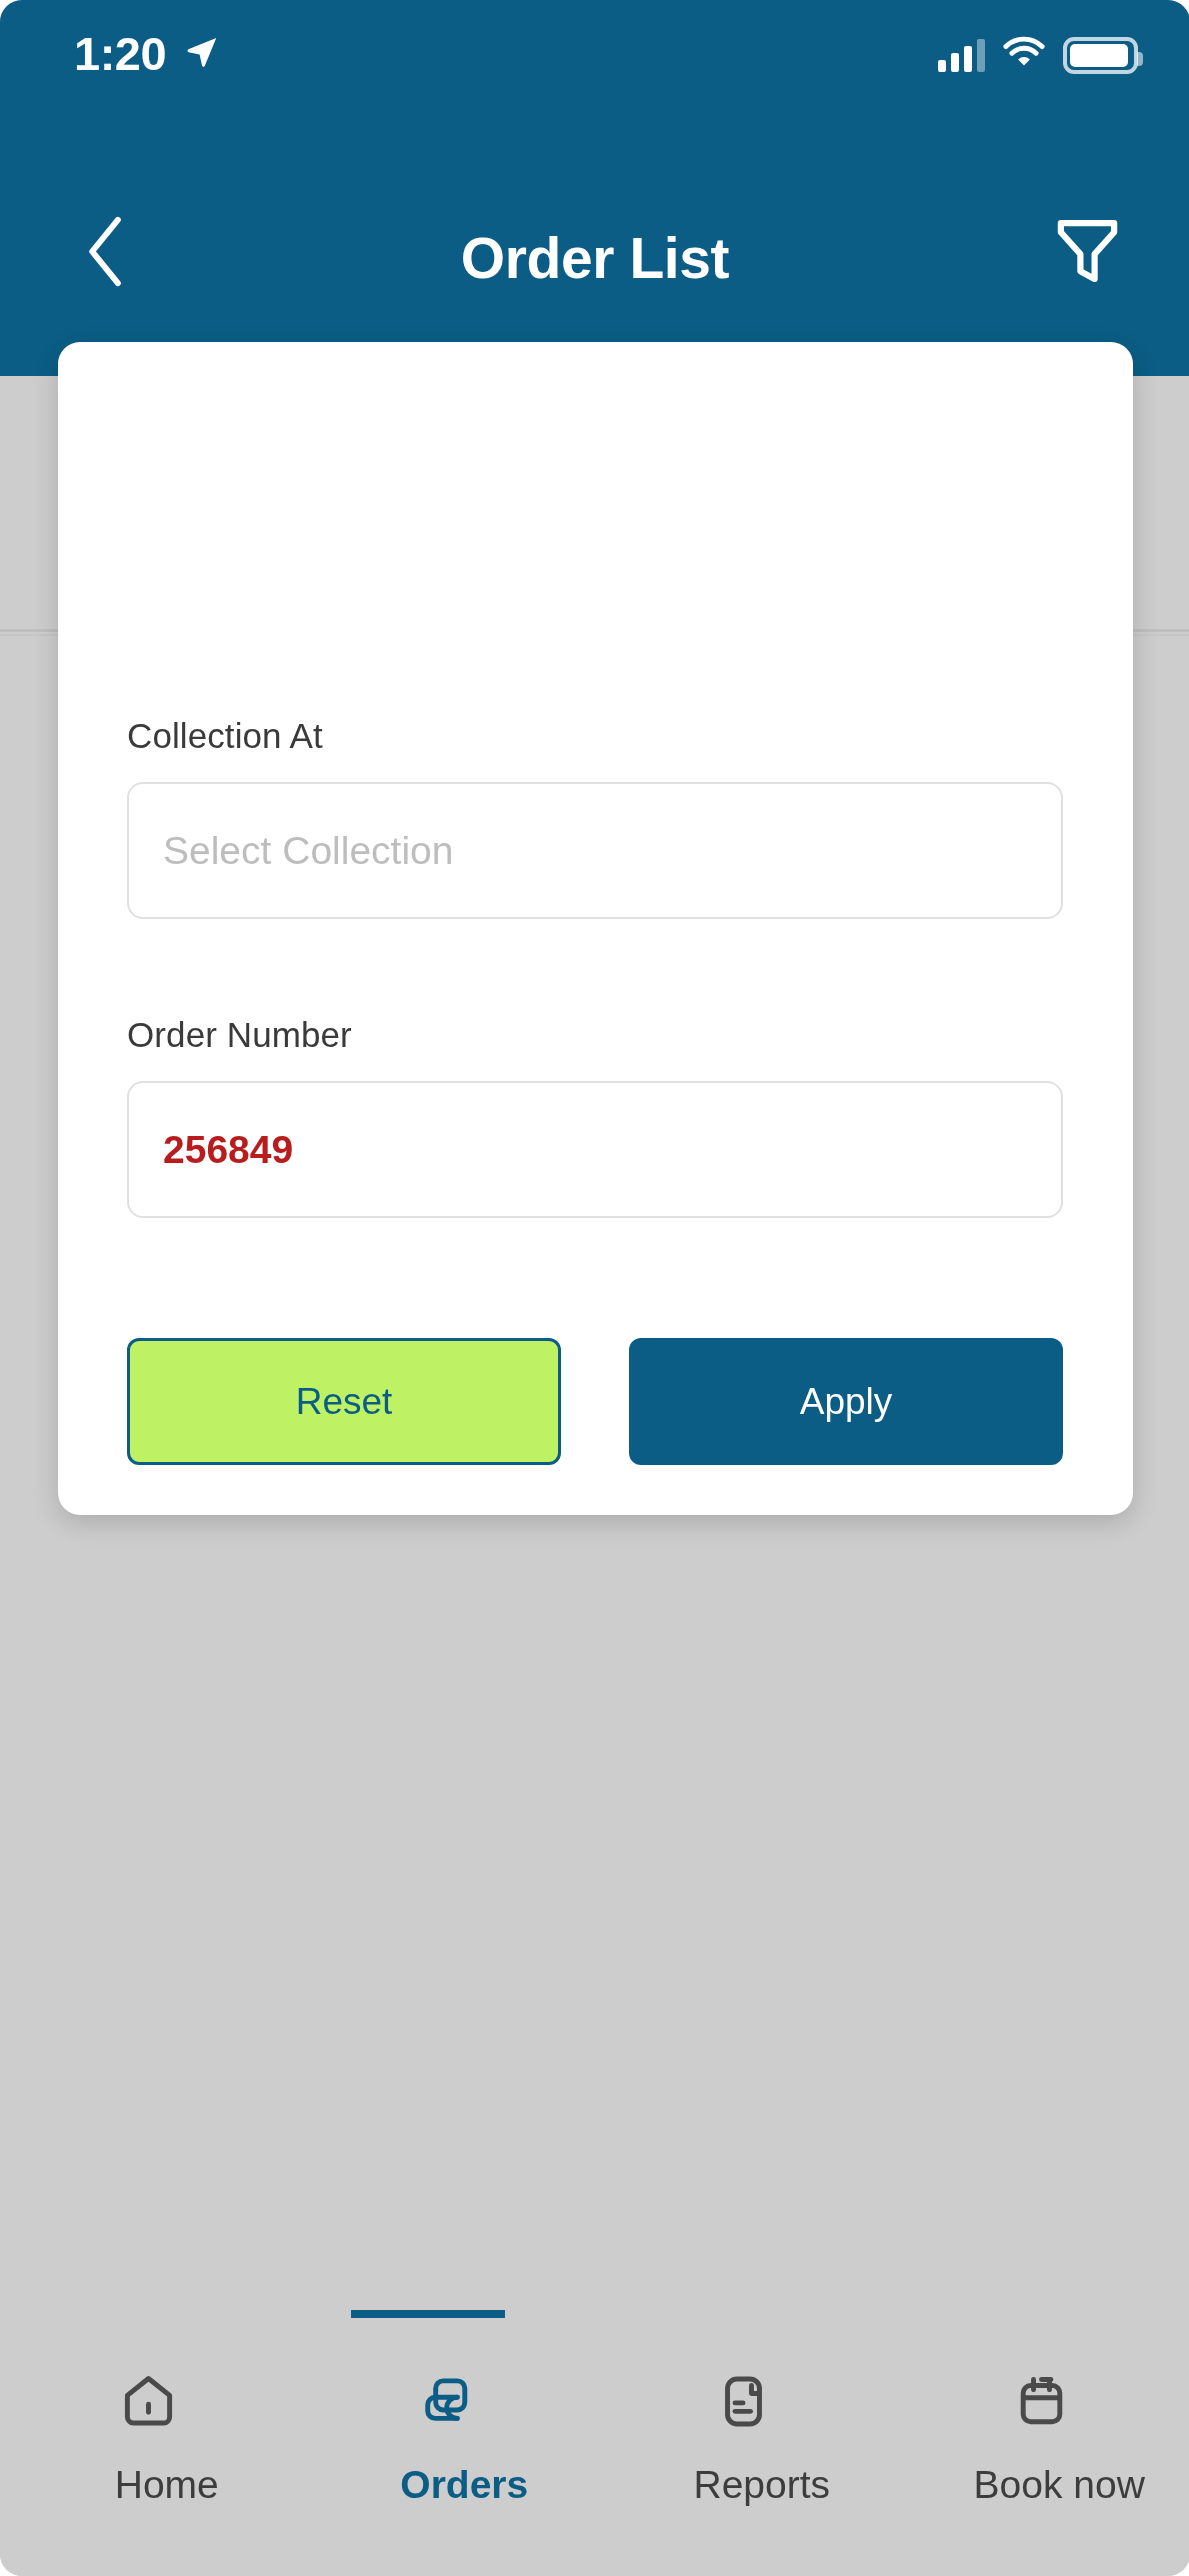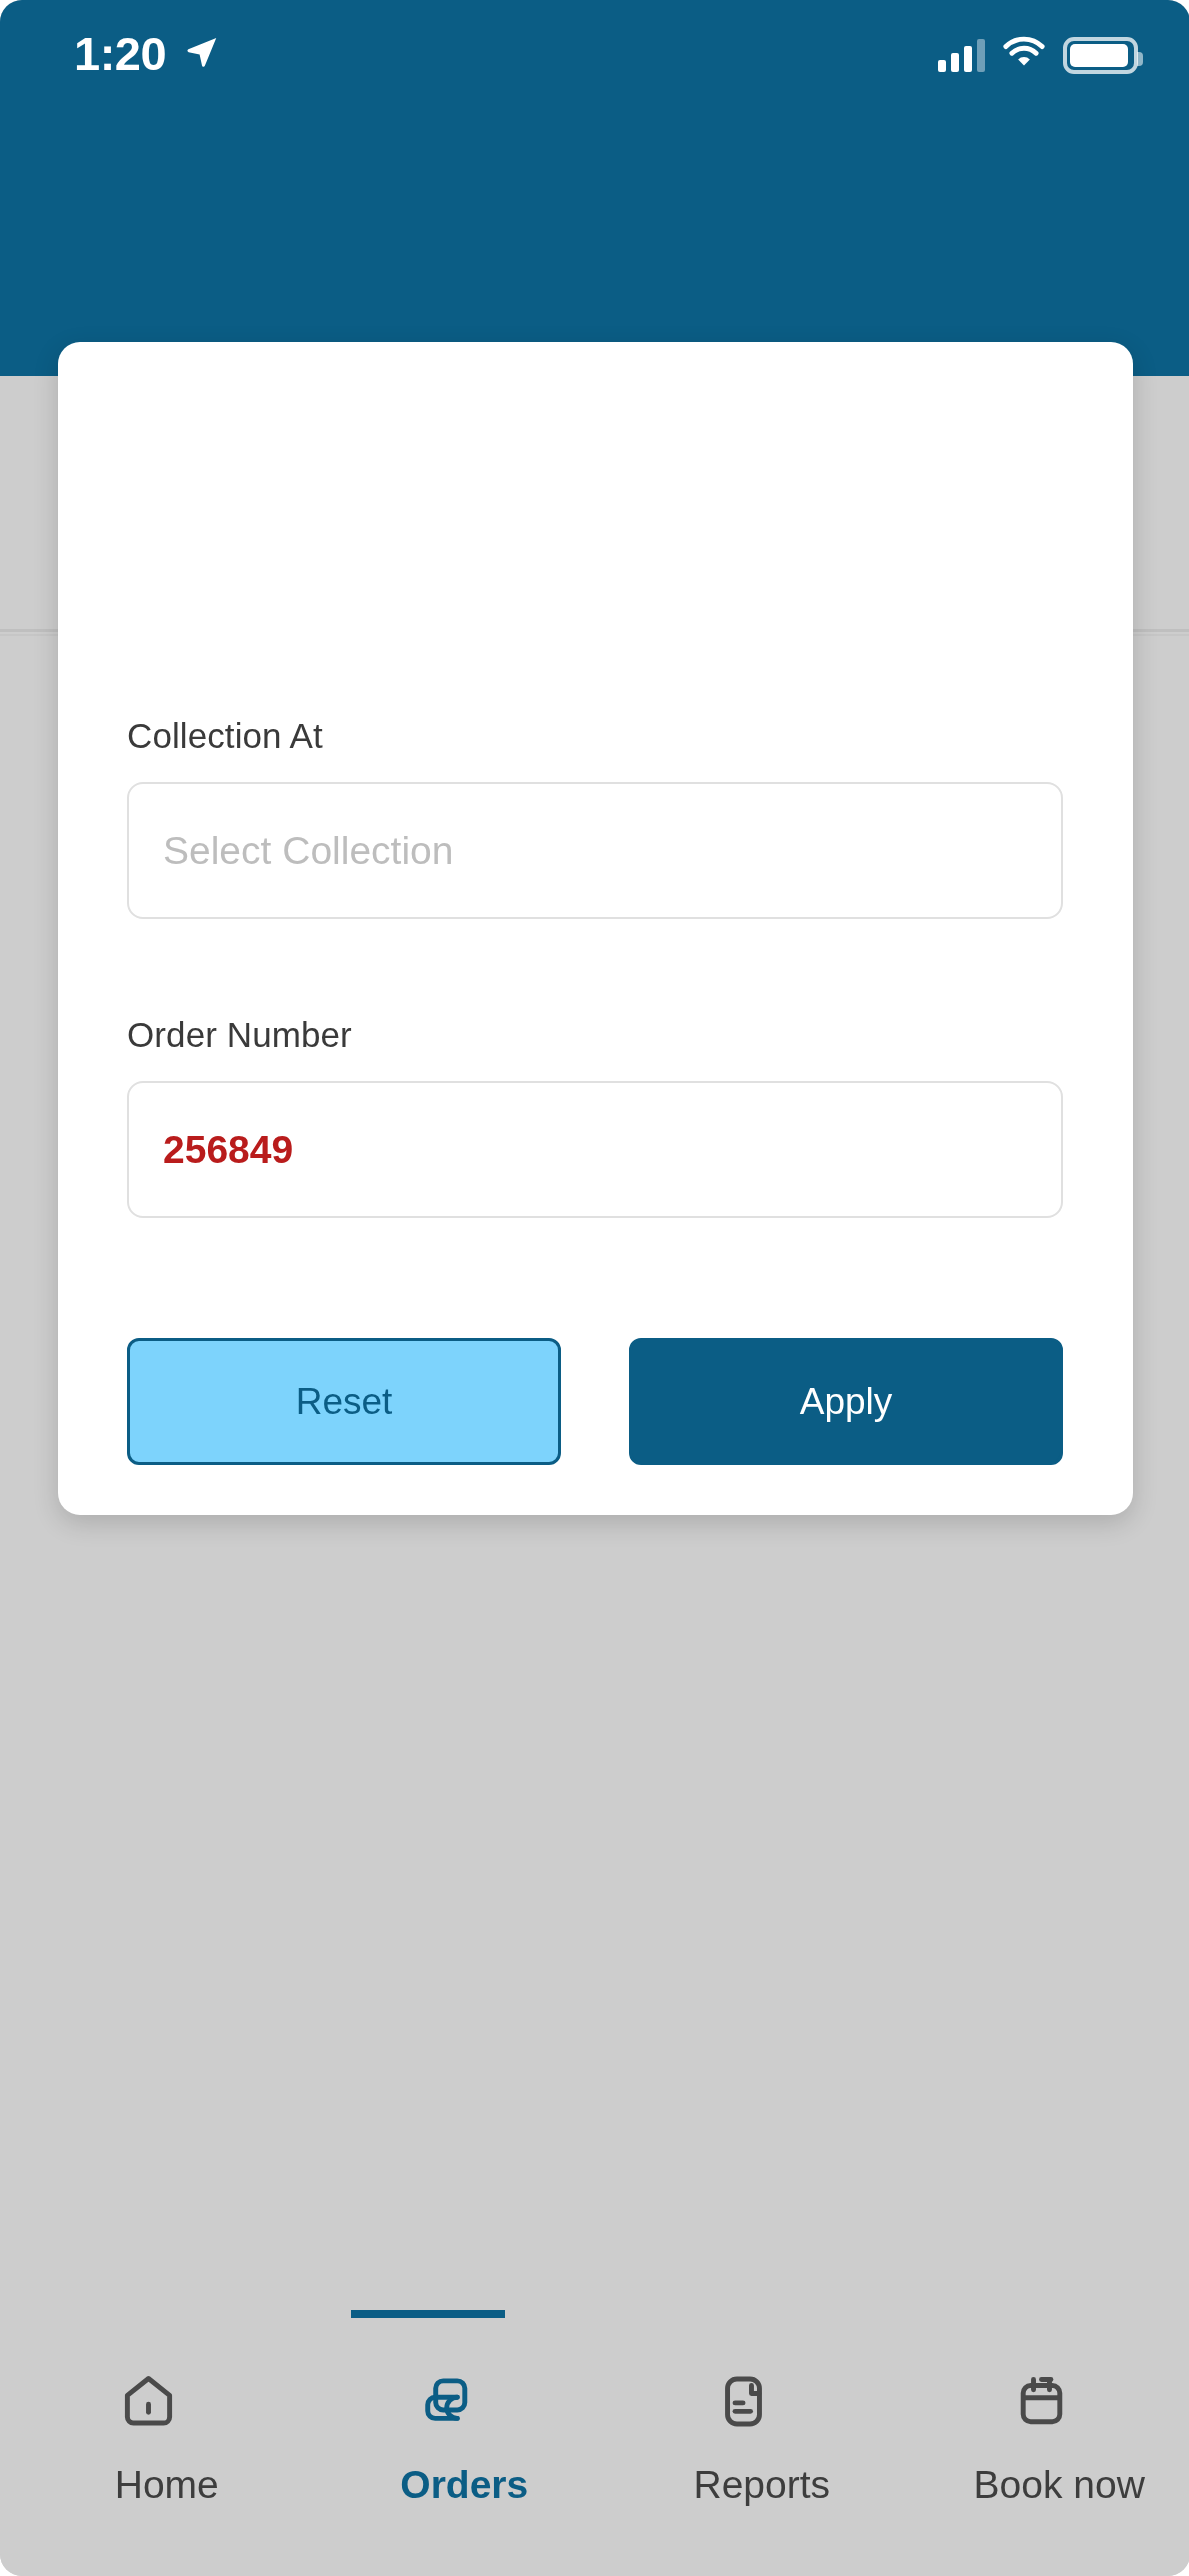--- a/index.html
+++ b/index.html
@@ -228,21 +228,21 @@
     border-radius: 12px;
     box-sizing: border-box;
     display: flex;
     align-items: center;
     justify-content: center;
     font-size: 37px;
     font-weight: 400;
     cursor: pointer;
   }
   .btn-reset {
-    background: #7dd3fc;
+    background: #bef264;
     border: 3px solid #0b5d85;
     color: #0b5d85;
   }
   .btn-apply {
     background: #0b5d85;
     border: 3px solid #0b5d85;
     color: #ffffff;
   }
 
   
@@ -317,20 +317,33 @@
           <path d="M5.6 9.1a9.1 9.1 0 0 1 12.8 0" stroke="#ffffff" stroke-width="2.6" fill="none" stroke-linecap="round"></path>
           <path d="M2.4 5.6a13.6 13.6 0 0 1 19.2 0" stroke="#ffffff" stroke-width="2.6" fill="none" stroke-linecap="round"></path>
         </svg>
       </span>
       <span class="battery">
         <span style="width:95%"></span>
       </span>
     </div>
   </div>
 
+  <div class="app-bar">
+    <div class="back-btn">
+      <svg width="44" height="75" viewBox="0 0 22 38">
+        <path d="M17 3 4 19l13 16" stroke="#ffffff" stroke-width="3" fill="none" stroke-linecap="round" stroke-linejoin="round"></path>
+      </svg>
+    </div>
+    <div class="app-title">Order List</div>
+    <div class="filter-btn">
+      <svg width="71" height="77" viewBox="0 0 24 26">
+        <path d="M3 3.4h18v3.1l-6.6 7.4v8.4l-4.8-2.6v-5.8L3 6.5V3.4z" stroke="#ffffff" stroke-width="2.1" fill="none" stroke-linejoin="round"></path>
+      </svg>
+    </div>
+  </div>
 
   <div class="page-body">
     <div class="ghost-divider"></div>
     <div class="ghost-divider second"></div>
   </div>
 
   <div class="sheet">
 
 
     <div class="field-group g2">

